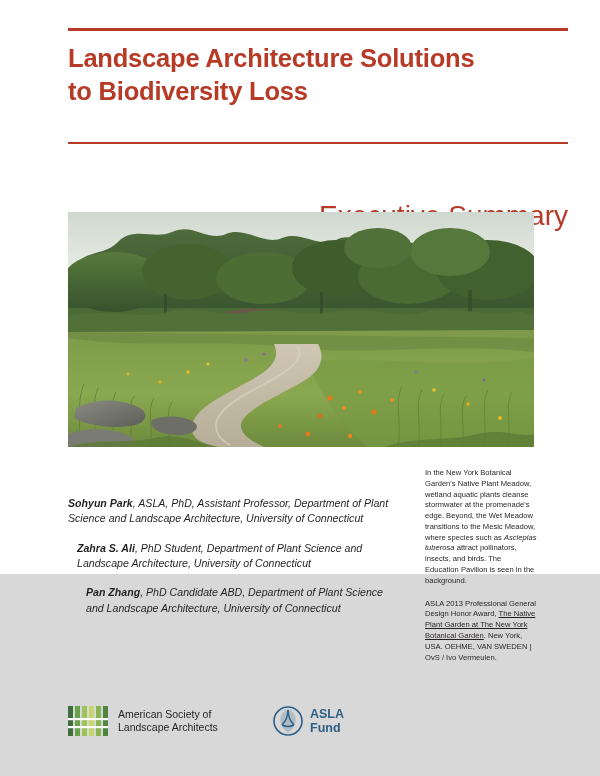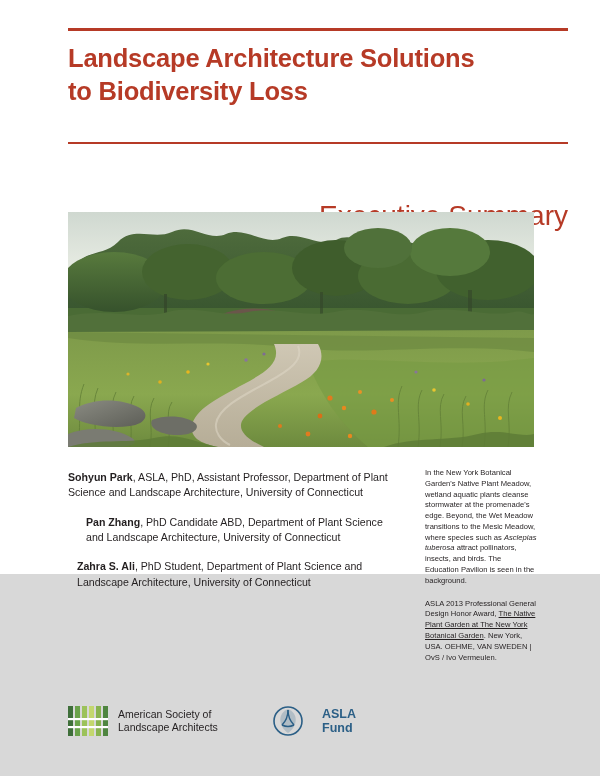--- a/index.html
+++ b/index.html
@@ -70,25 +70,26 @@
     height: 235px;
     overflow: hidden;
     background: #4a6b35;
   }
   .photo svg { display: block; }
 
   
   .authors {
     position: absolute;
     left: 68px;
-    top: 470px;
+    top: 496px;
     width: 330px;
     font-size: 10.6px;
     line-height: 1.45;
     color: #231f20;
+    font-style: italic;
   }
   .author-block { margin-bottom: 14px; }
   .author-block:last-child { margin-bottom: 0; }
   .author-block .nm { font-weight: bold; }
   .author-block.indent { padding-left: 18px; }
   .author-block.indent2 { padding-left: 9px; }
 
   
   .caption-col {
     position: absolute;
@@ -135,21 +136,20 @@
     font-size: 10.5px;
     line-height: 1.28;
     color: #231f20;
   }
   .logo-fund {
     position: absolute;
     left: 205px;
     top: 6px;
     display: flex;
     align-items: center;
-    gap: 12px;
   }
   .fund-mark {
     width: 30px;
     height: 30px;
     margin-right: 7px;
   }
   .fund-text {
     font-size: 12.5px;
     line-height: 1.16;
     color: #2b5f86;
@@ -305,25 +305,25 @@
 
       <path d="M0,235 C30,226 56,232 86,226 C112,220 126,230 150,235 Z" fill="#5c7a36" opacity="0.8"></path>
       <path d="M316,235 C346,224 380,230 410,222 C436,216 452,226 466,222 L466,235 Z" fill="#5c7a36" opacity="0.8"></path>
     </svg>
   </div>
 
   <div class="authors">
     <div class="author-block">
       <span class="nm">Sohyun Park</span><span>, ASLA, PhD, Assistant Professor, Department of Plant Science and Landscape Architecture, University of Connecticut</span>
     </div>
+    <div class="author-block indent2">
+      <span class="nm">Zahra S. Ali</span><span>, PhD Student, Department of Plant Science and Landscape Architecture, University of Connecticut</span>
+    </div>
     <div class="author-block indent">
       <span class="nm">Pan Zhang</span><span>, PhD Candidate ABD, Department of Plant Science and Landscape Architecture, University of Connecticut</span>
-    </div>
-    <div class="author-block indent2">
-      <span class="nm">Zahra S. Ali</span><span>, PhD Student, Department of Plant Science and Landscape Architecture, University of Connecticut</span>
     </div>
   </div>
 
   <div class="caption-col">
     <p class="caption-bold"><span>In the New York Botanical Garden's Native Plant Meadow, wetland aquatic plants cleanse stormwater at the promenade's edge. Beyond, the Wet Meadow transitions to the Mesic Meadow, where species such as </span><i>Asclepias tuberosa</i><span> attract pollinators, insects, and birds. The Education Pavilion is seen in the background.</span></p>
     <p class="credit"><span>ASLA 2013 Professional General Design Honor Award, </span><span class="u">The Native Plant Garden at The New York Botanical Garden</span><span>. New York, USA. OEHME, VAN SWEDEN | OvS / Ivo Vermeulen.</span></p>
   </div>
 
   <div class="logos">
 

